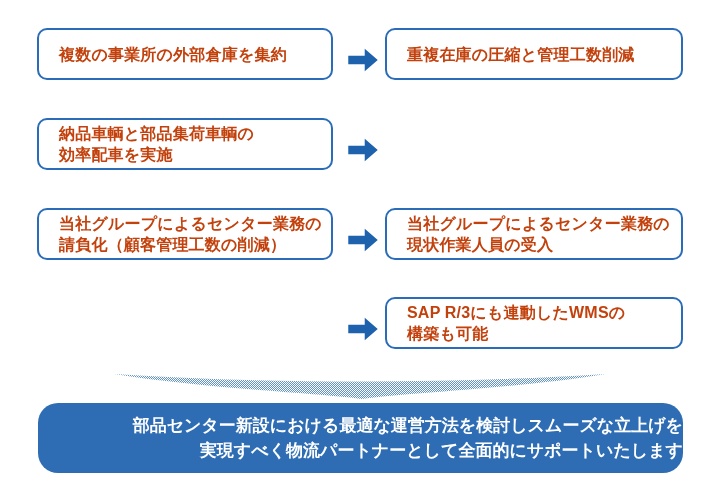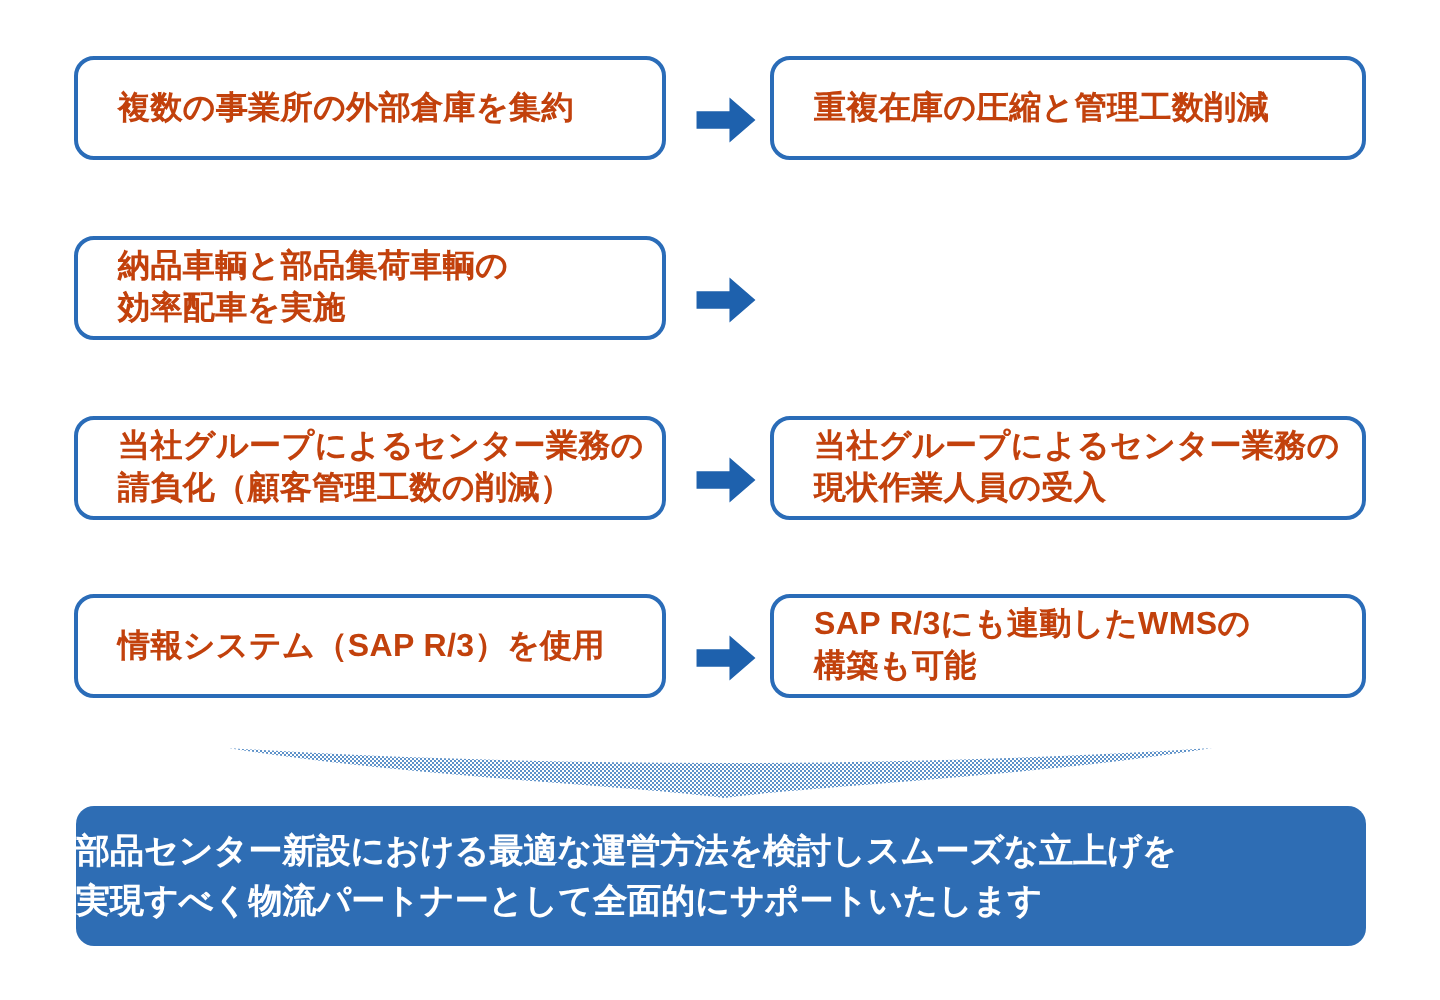--- a/index.html
+++ b/index.html
@@ -65,29 +65,29 @@
     height: 29px;
   }
   .banner {
     position: absolute;
     left: 38px;
     top: 403px;
     width: 645px;
     height: 70px;
     box-sizing: border-box;
     background: #2e6db4;
-    border-radius: 9px;
+    border-radius: 20px;
     color: #ffffff;
     font-weight: bold;
     font-size: 17px;
     line-height: 25px;
     display: flex;
     flex-direction: column;
     justify-content: center;
-    text-align: left;
+    text-align: right;
   }
   .banner span { display: block; white-space: nowrap; }
 </style>
 </head>
 <body>
 
 <div class="stage">
 
   <div class="flow-row row-0">
     <div class="box box-left">
@@ -119,23 +119,20 @@
     <svg class="arrow" viewBox="0 0 34 30" aria-hidden="true">
       <path d="M0 10 H19 V2 L34 15 L19 28 V20 H0 Z" fill="#1e61ad"></path>
     </svg>
     <div class="box box-right">
       <span>当社グループによるセンター業務の</span>
       <span>現状作業人員の受入</span>
     </div>
   </div>
 
   <div class="flow-row row-3">
-    <div class="box box-left">
-      <span>情報システム（SAP R/3）を使用</span>
-    </div>
     <svg class="arrow" viewBox="0 0 34 30" aria-hidden="true">
       <path d="M0 10 H19 V2 L34 15 L19 28 V20 H0 Z" fill="#1e61ad"></path>
     </svg>
     <div class="box box-right">
       <span>SAP R/3にも連動したWMSの</span>
       <span>構築も可能</span>
     </div>
   </div>
 
   <svg class="funnel" viewBox="0 0 520 29" aria-hidden="true">

